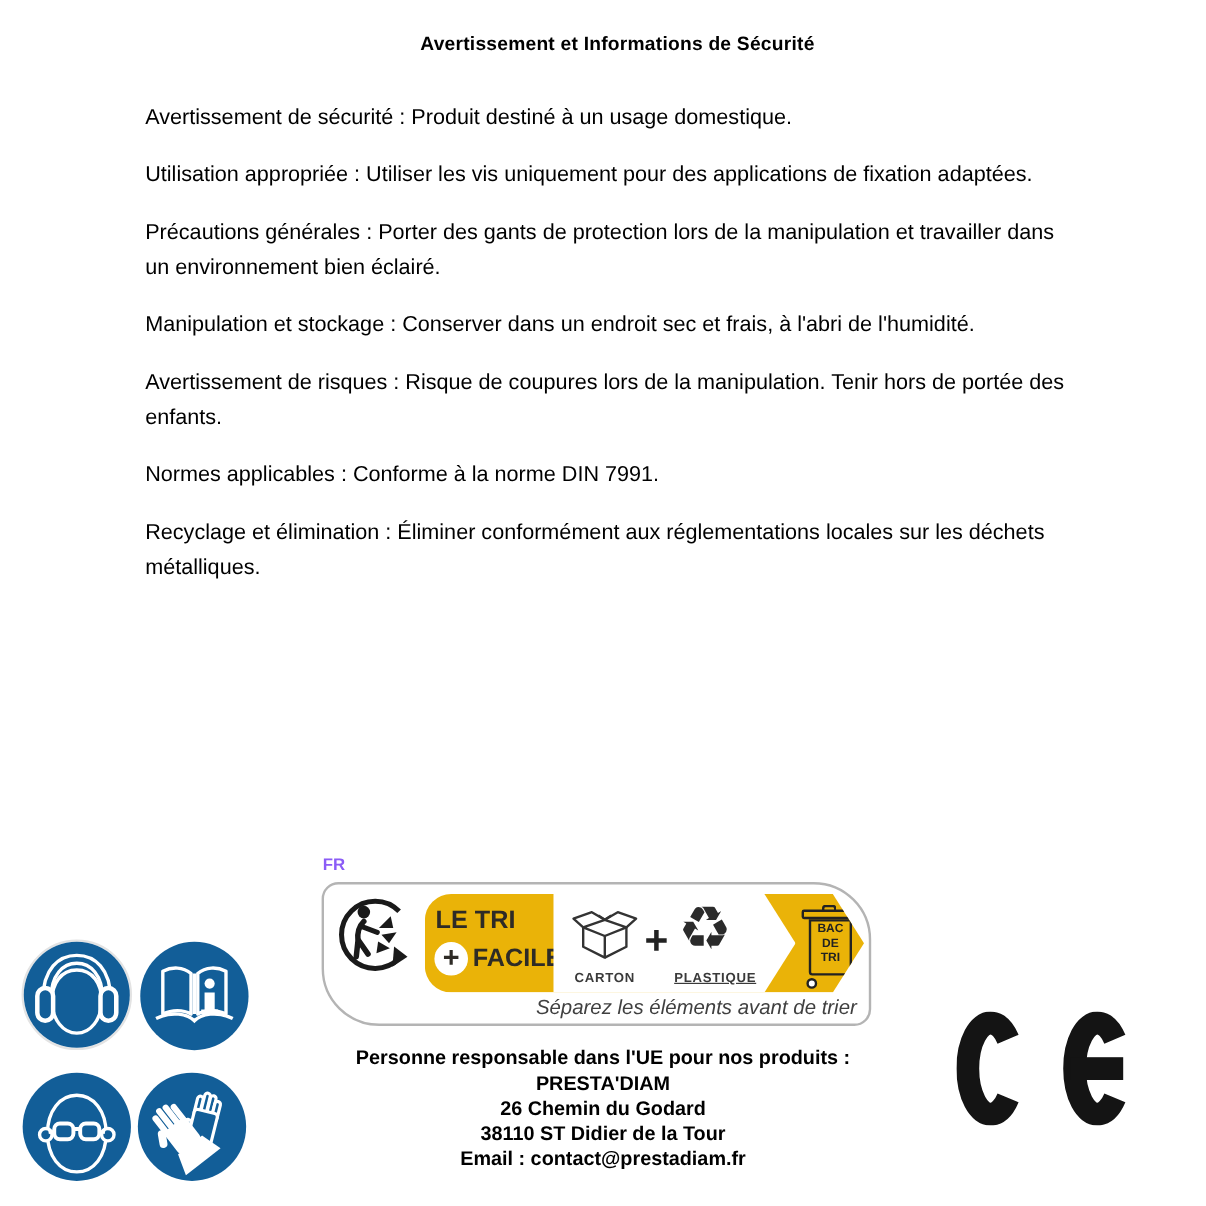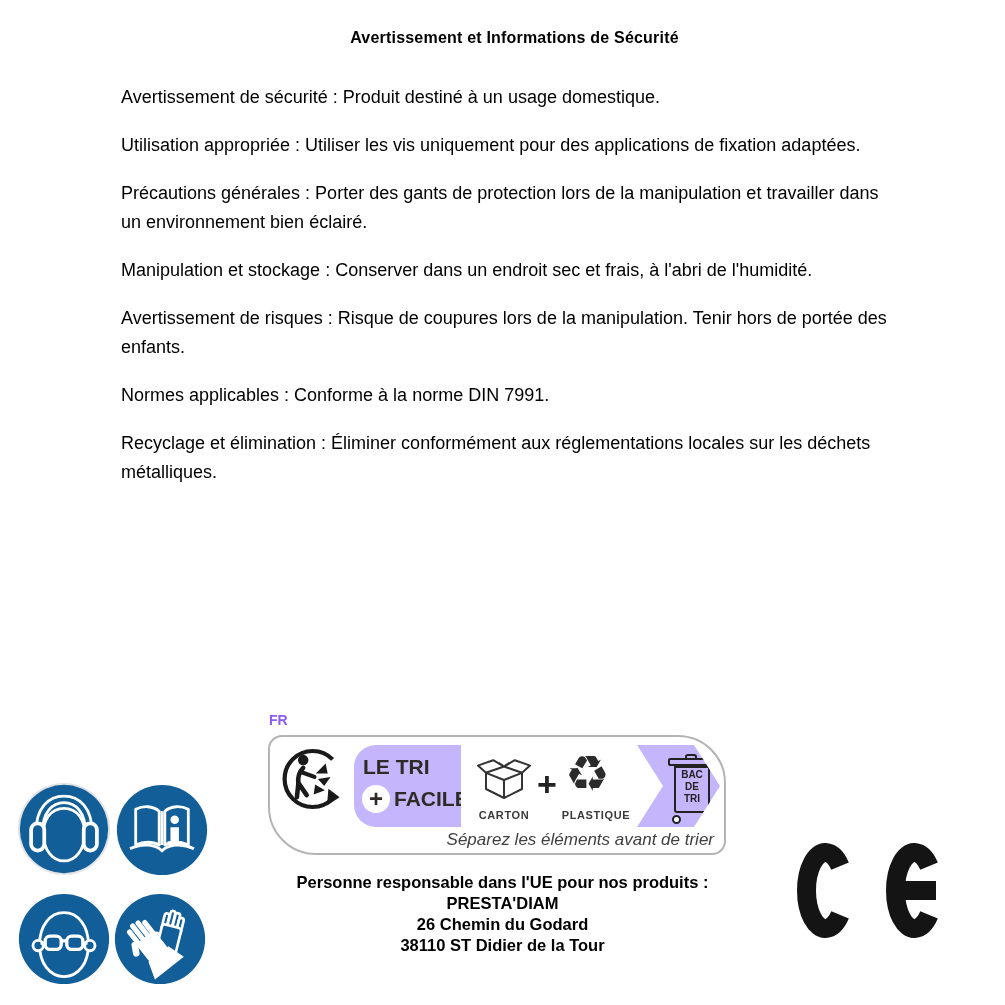--- a/index.html
+++ b/index.html
@@ -11,34 +11,34 @@
   .body-text p{margin:0 0 19px 0;white-space:pre-line;}
 
   
   .picto{position:absolute;width:94px;height:94px;}
 
   
   .fr-tag{position:absolute;left:269px;top:712px;font-size:14px;font-weight:bold;color:#8b5cf6;}
   .tri-label{position:absolute;left:268px;top:735px;width:458px;height:120px;background:#fff;
              border:2px solid #b4b4b4;border-radius:14px 48px 14px 48px;box-sizing:border-box;}
   .triman{position:absolute;left:8px;top:7px;width:70px;height:70px;}
-  .banner{position:absolute;left:84px;top:8px;width:366px;height:82px;background:#c4b5fd;
+  .banner{position:absolute;left:84px;top:8px;width:366px;height:82px;background:#eab308;
           border-radius:22px 0 0 22px;
           clip-path:polygon(0 0,calc(100% - 26px) 0,100% 50%,calc(100% - 26px) 100%,0 100%);}
   .banner-text{position:absolute;left:9px;top:9px;color:#2e2b26;font-weight:bold;font-size:21px;line-height:25px;}
   .banner-line2{position:absolute;left:8px;top:40px;display:flex;align-items:center;gap:4px;}
   .plus-circle{width:28px;height:28px;background:#fff;border-radius:50%;display:flex;align-items:center;
                justify-content:center;font-size:24px;font-weight:bold;color:#2e2b26;line-height:1;}
   .banner-facile{color:#2e2b26;font-weight:bold;font-size:21px;}
   .white-chevron{position:absolute;left:107px;top:0;width:202px;height:82px;background:#fff;
                  clip-path:polygon(0 0,176px 0,100% 50%,176px 100%,0 100%);}
   .carton-icon{position:absolute;left:14px;top:8px;width:58px;height:54px;}
   .mat-label{position:absolute;font-size:11px;font-weight:bold;color:#3a3a3a;letter-spacing:.6px;text-align:center;}
   .lbl-carton{left:6px;top:64px;width:74px;}
-  .lbl-plastique{left:100px;top:64px;width:70px;}
+  .lbl-plastique{left:100px;top:64px;width:70px;text-decoration:underline;}
   .mat-plus{position:absolute;left:76px;top:20px;font-size:34px;font-weight:bold;color:#222;}
   .recycle-glyph{position:absolute;left:104px;top:4px;font-family:"DejaVu Sans",sans-serif;
                  font-size:50px;color:#2b2b2b;line-height:1;}
   .bin{position:absolute;left:314px;top:9px;width:48px;height:70px;}
   .bin-handle{position:absolute;left:17px;top:0;width:12px;height:5px;border:2.5px solid #222;
               border-bottom:none;border-radius:3px 3px 0 0;box-sizing:border-box;}
   .bin-lid{position:absolute;left:0;top:4px;width:48px;height:8px;border:2.5px solid #222;
            border-radius:2px;box-sizing:border-box;}
   .bin-body{position:absolute;left:6px;top:12px;width:36px;height:47px;border:2.5px solid #222;
             border-radius:0 0 3px 3px;box-sizing:border-box;text-align:center;}
@@ -183,20 +183,21 @@
     </div>
 
     <div class="tagline">Séparez les éléments avant de trier</div>
   </div>
 
   <div class="resp">
     <div>Personne responsable dans l'UE pour nos produits :</div>
     <div>PRESTA'DIAM</div>
     <div>26 Chemin du Godard</div>
     <div>38110 ST Didier de la Tour</div>
+    <div>Email : contact@prestadiam.fr</div>
   </div>
 
   <svg class="ce-mark" width="148" height="95" viewBox="0 0 148 95">
     <path d="M43.06 23.07 A19 38 0 1 0 43.06 71.93" fill="none" stroke="#141414" stroke-width="19"></path>
     <path d="M132.06 23.07 A19 38 0 1 0 132.06 71.93" fill="none" stroke="#141414" stroke-width="19"></path>
     <rect x="95" y="38" width="44" height="19" fill="#141414"></rect>
   </svg>
 
 </div>
 

